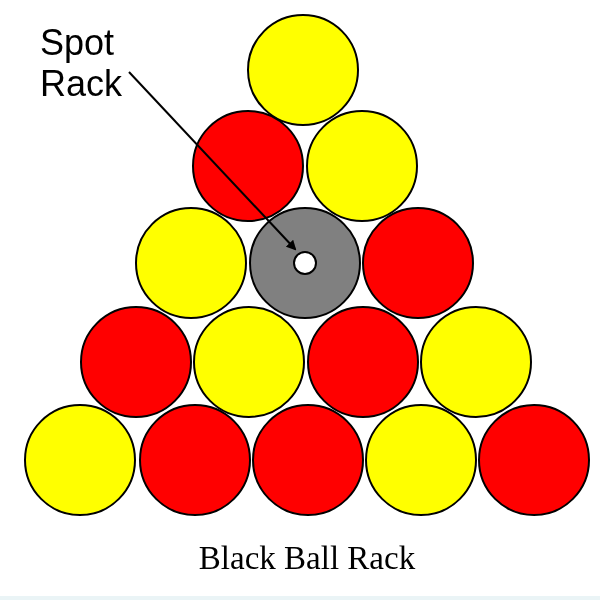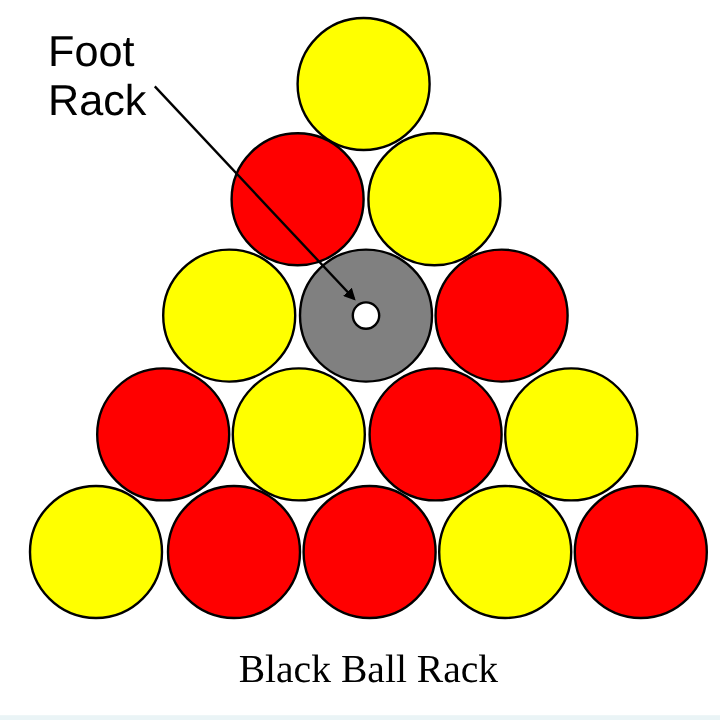--- a/index.html
+++ b/index.html
@@ -76,19 +76,19 @@
       <circle cx="195" cy="460" r="55" fill="#ff0000" stroke="#000000" stroke-width="2"></circle>
       <circle cx="308" cy="460" r="55" fill="#ff0000" stroke="#000000" stroke-width="2"></circle>
       <circle cx="421" cy="460" r="55" fill="#ffff00" stroke="#000000" stroke-width="2"></circle>
       <circle cx="534" cy="460" r="55" fill="#ff0000" stroke="#000000" stroke-width="2"></circle>
     </g>
   <circle id="spot" fill="#ffffff" stroke="#000" stroke-width="2" cx="305" cy="263" r="11"></circle>
   <line id="arrow" stroke="#000" stroke-width="2" marker-end="url(#arrowhead)" x1="129" y1="72" x2="295" y2="249"></line>
 </svg>
 
 <div class="label-foot-spot">
-  <span>Foot</span>
+  <span>Spot</span>
   <span>Rack</span>
 </div>
 
 <div class="caption">Black Ball Rack</div>
 
 <div class="bottom-strip"></div>
 
 </body></html>

